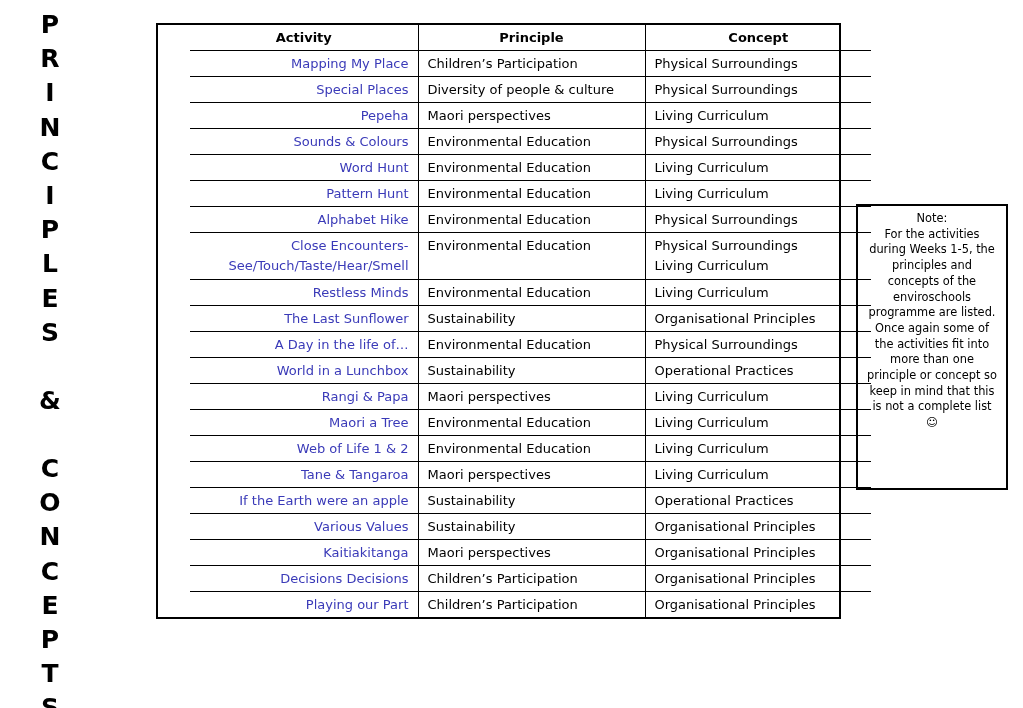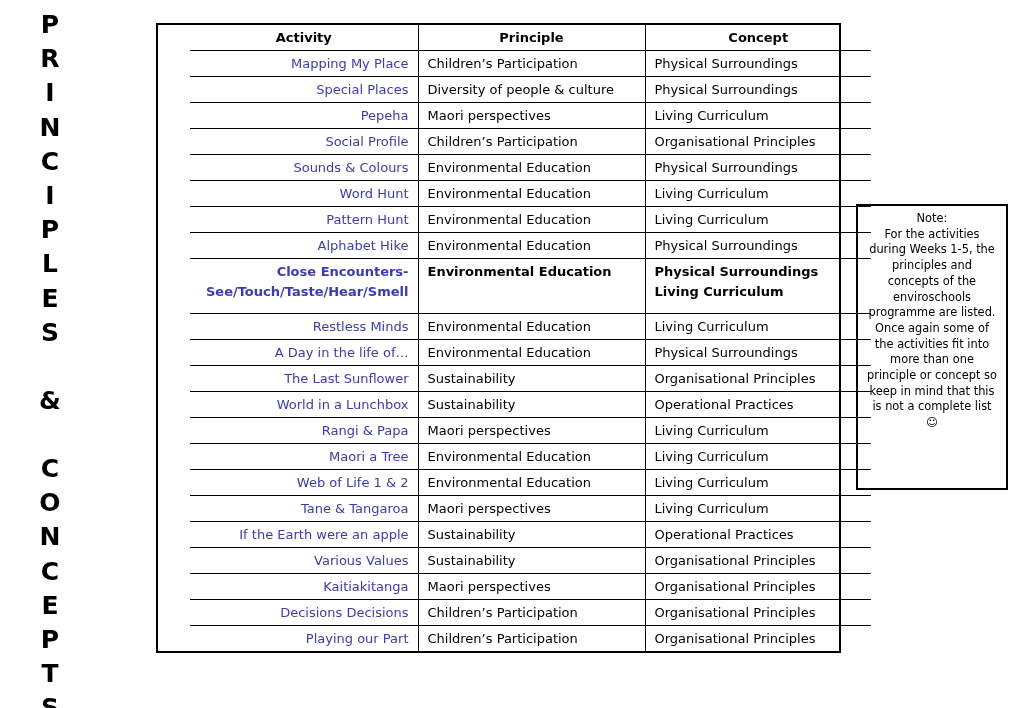--- a/index.html
+++ b/index.html
@@ -76,22 +76,21 @@
       text-align: center;
       font-weight: bold;
       font-size: 13px;
       height: 25px;
     }
     td.activity {
       color: #3a3ab8;
       text-align: right;
     }
     td.tall {
-      height: 55px;
-      font-weight: bold;
+      height: 47px;
     }
     .multi-line {
       display: block;
       line-height: 20px;
     }
 
     .note-box {
       position: absolute;
       left: 856px;
       top: 204px;
@@ -161,25 +160,20 @@
         <td class="activity">Special Places</td>
         <td>Diversity of people &amp; culture</td>
         <td>Physical Surroundings</td>
       </tr>
       <tr>
         <td class="activity">Pepeha</td>
         <td>Maori perspectives</td>
         <td>Living Curriculum</td>
       </tr>
       <tr>
-        <td class="activity">Social Profile</td>
-        <td>Children’s Participation</td>
-        <td>Organisational Principles</td>
-      </tr>
-      <tr>
         <td class="activity">Sounds &amp; Colours</td>
         <td>Environmental Education</td>
         <td>Physical Surroundings</td>
       </tr>
       <tr>
         <td class="activity">Word Hunt</td>
         <td>Environmental Education</td>
         <td>Living Curriculum</td>
       </tr>
       <tr>
@@ -202,28 +196,28 @@
           <span class="multi-line">Physical Surroundings</span>
           <span class="multi-line">Living Curriculum</span>
         </td>
       </tr>
       <tr>
         <td class="activity">Restless Minds</td>
         <td>Environmental Education</td>
         <td>Living Curriculum</td>
       </tr>
       <tr>
+        <td class="activity">The Last Sunflower</td>
+        <td>Sustainability</td>
+        <td>Organisational Principles</td>
+      </tr>
+      <tr>
         <td class="activity">A Day in the life of…</td>
         <td>Environmental Education</td>
         <td>Physical Surroundings</td>
-      </tr>
-      <tr>
-        <td class="activity">The Last Sunflower</td>
-        <td>Sustainability</td>
-        <td>Organisational Principles</td>
       </tr>
       <tr>
         <td class="activity">World in a Lunchbox</td>
         <td>Sustainability</td>
         <td>Operational Practices</td>
       </tr>
       <tr>
         <td class="activity">Rangi &amp; Papa</td>
         <td>Maori perspectives</td>
         <td>Living Curriculum</td>

